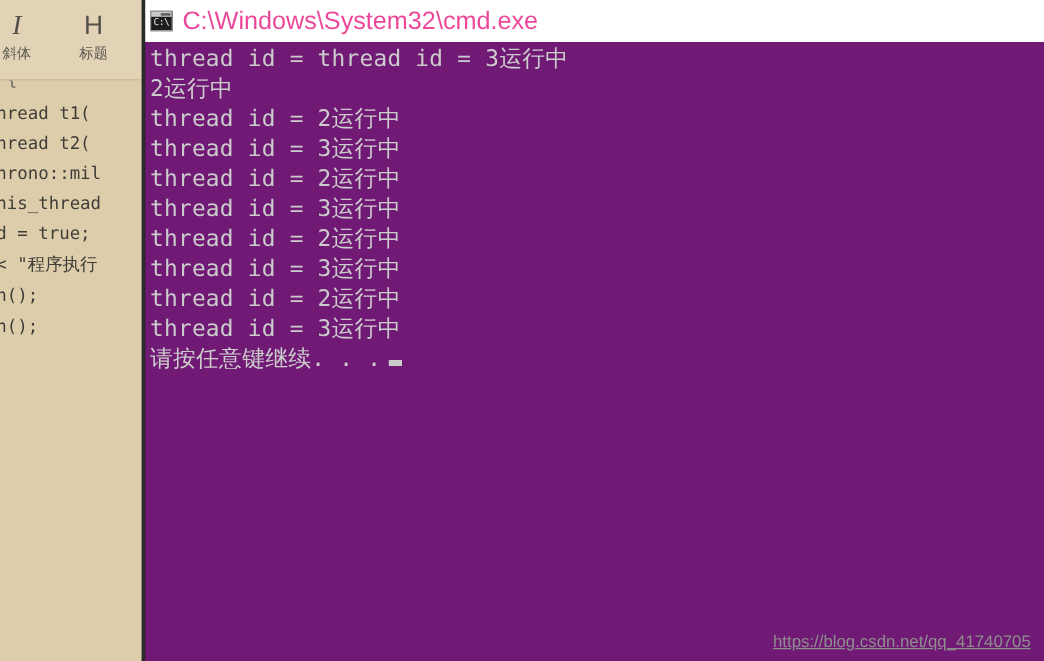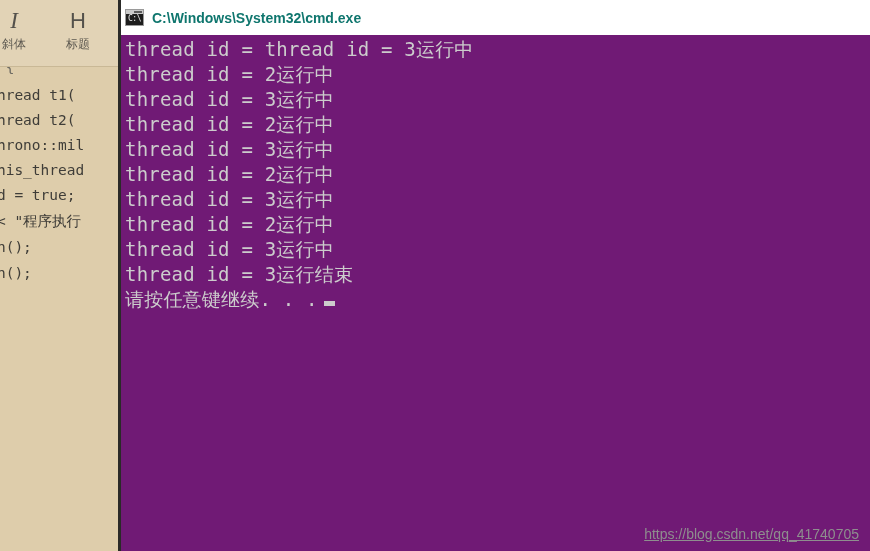--- a/index.html
+++ b/index.html
@@ -135,24 +135,23 @@
     top: 4px;
     font-family: "DejaVu Sans Mono", monospace;
     font-size: 8px;
     line-height: 10px;
     color: #e8e8e8;
     letter-spacing: -0.5px;
   }
   #console-title-text {
     margin-left: 8px;
     font-family: "Liberation Sans", sans-serif;
-    font-size: 14px;
-    color: #0f766e;
+    font-size: 21px;
+    color: #ec4899;
     white-space: nowrap;
-    font-weight: bold;
   }
 
   #console-body {
     position: absolute;
     left: 0;
     top: 35px;
     width: 749px;
     height: 516px;
     background: #701a75;
     overflow: hidden;
@@ -244,29 +243,29 @@
       <div id="cmd-icon">
         <span class="bar"></span>
         <span class="txt">C:\</span>
       </div>
       <div id="console-title-text">C:\Windows\System32\cmd.exe</div>
     </div>
 
     <div id="console-body">
       <div id="console-text">
         <div class="con-line">thread id = thread id = 3运行中</div>
-        <div class="con-line">thread id = 2运行中</div>
-        <div class="con-line">thread id = 3运行中</div>
-        <div class="con-line">thread id = 2运行中</div>
-        <div class="con-line">thread id = 3运行中</div>
-        <div class="con-line">thread id = 2运行中</div>
-        <div class="con-line">thread id = 3运行中</div>
-        <div class="con-line">thread id = 2运行中</div>
-        <div class="con-line">thread id = 3运行中</div>
-        <div class="con-line">thread id = 3运行结束</div>
+        <div class="con-line">2运行中</div>
+        <div class="con-line">thread id = 2运行中</div>
+        <div class="con-line">thread id = 3运行中</div>
+        <div class="con-line">thread id = 2运行中</div>
+        <div class="con-line">thread id = 3运行中</div>
+        <div class="con-line">thread id = 2运行中</div>
+        <div class="con-line">thread id = 3运行中</div>
+        <div class="con-line">thread id = 2运行中</div>
+        <div class="con-line">thread id = 3运行中</div>
         <div class="con-line"><span>请按任意键继续. . .</span><span class="cursor-block"></span></div>
       </div>
     </div>
 
     <div id="watermark">https://blog.csdn.net/qq_41740705</div>
 
   </div>
 
 </div>
 

